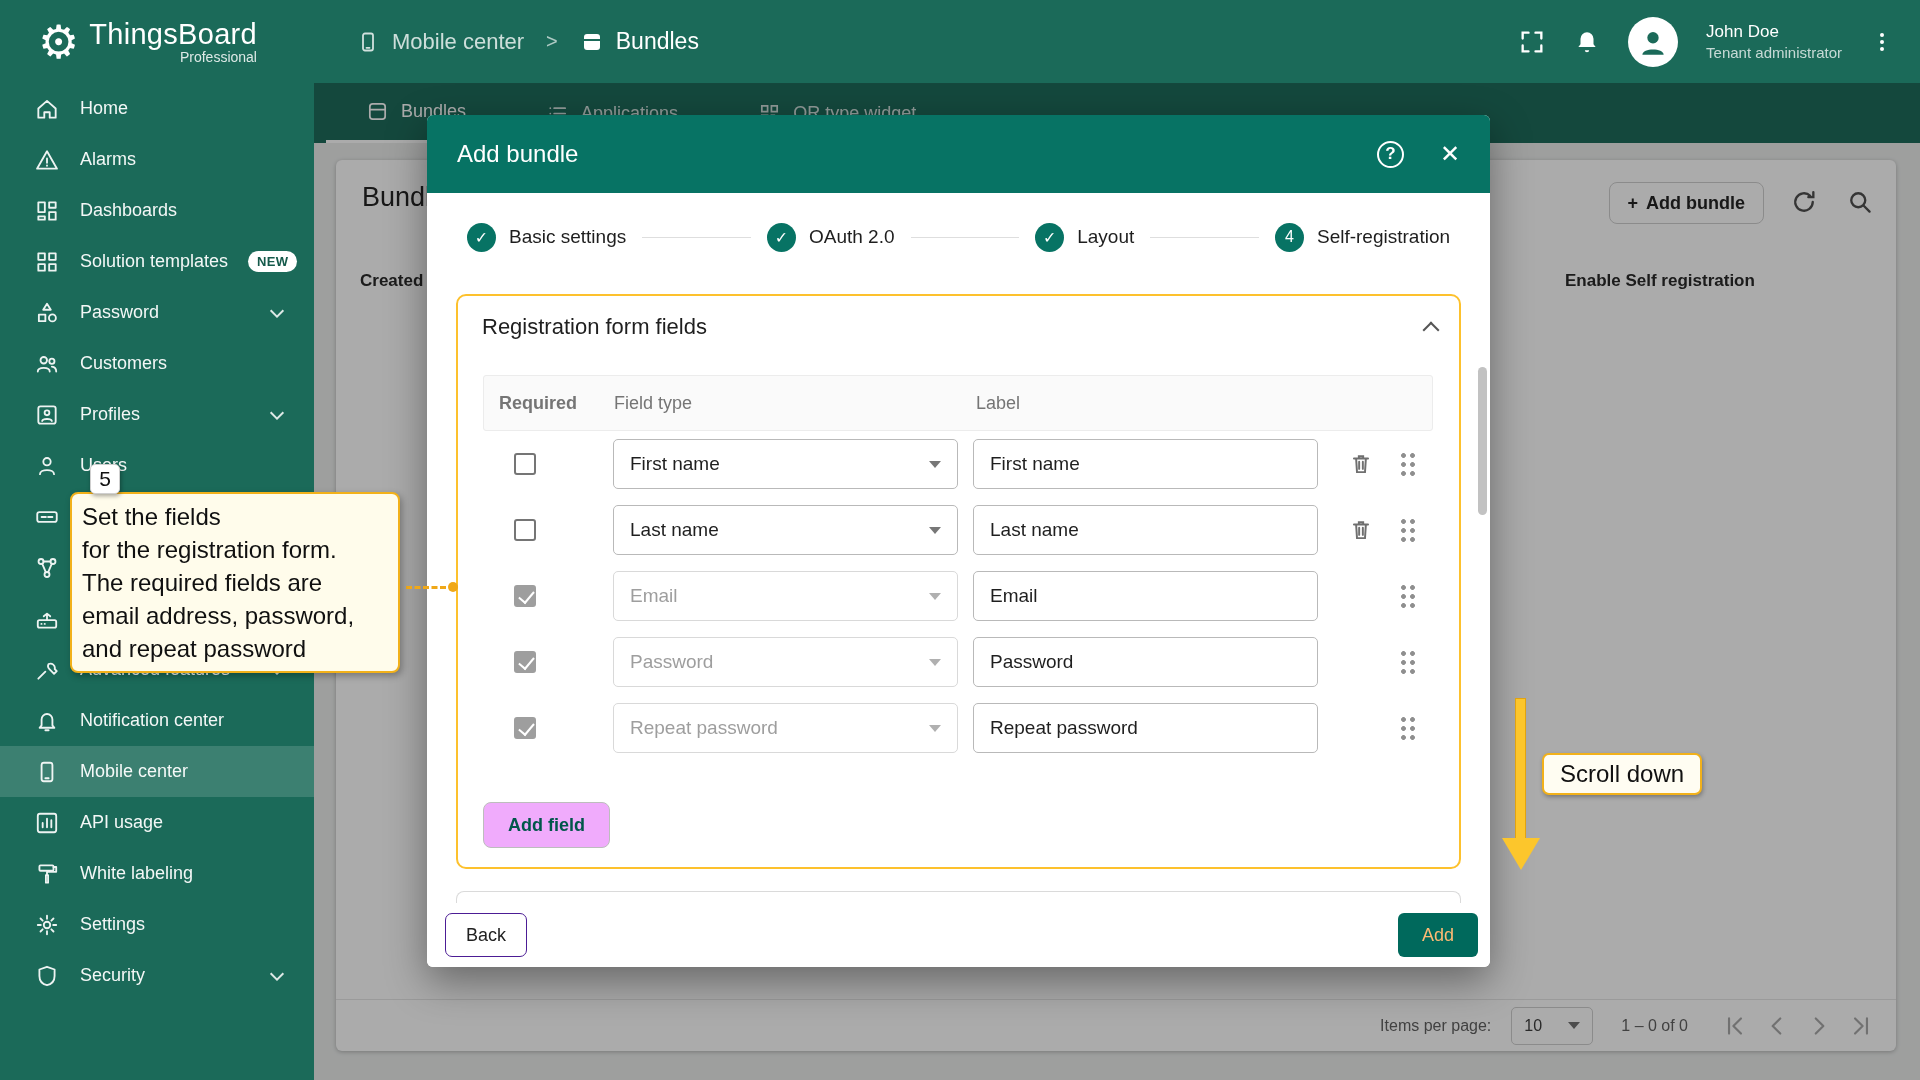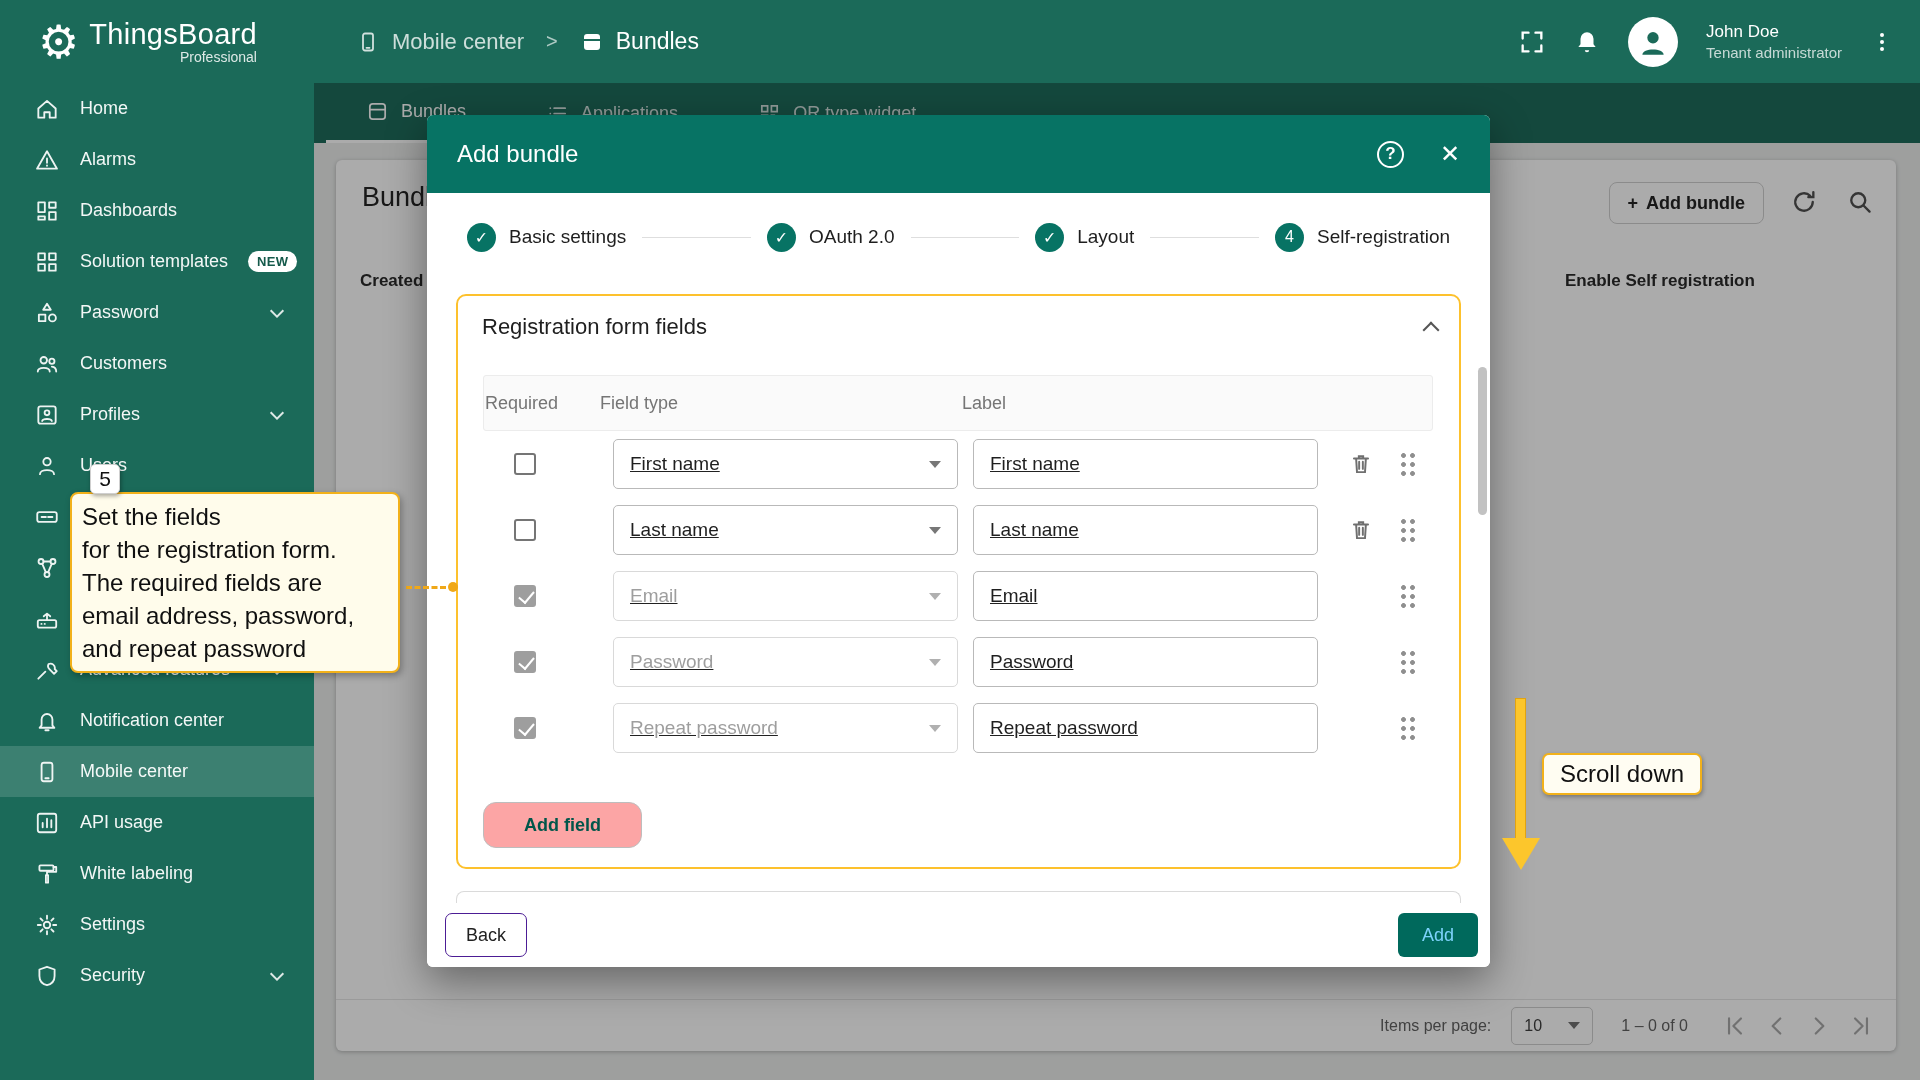--- a/index.html
+++ b/index.html
@@ -70,41 +70,41 @@
   .step-ic { width:29px; height:29px; border-radius:50%; background:#077364; color:#fff; font-size:16px; display:flex; align-items:center; justify-content:center; flex:none; }
   .step-label { font-size:19px; color:#1e1e1e; white-space:nowrap; }
   .step-line { flex:1; height:1px; background:#dedede; margin:0 16px; }
 
   .hl-frame { position:absolute; left:29px; top:179px; width:1005px; height:575px; border:2.5px solid #fdc12d; border-radius:10px; background:#fff; }
   .sec-head { position:absolute; left:24px; right:22px; top:18px; display:flex; align-items:center; justify-content:space-between; }
   .sec-title { font-size:22px; color:#1f1f1f; }
   .chev-up { width:12px; height:12px; border-left:2.4px solid #555; border-top:2.4px solid #555; transform:rotate(45deg); margin-top:6px; cursor:pointer; }
   .tbl { position:absolute; left:25px; top:79px; width:950px; }
   .tbl-head { height:56px; background:#fafafa; border:1px solid #ececec; border-radius:3px; display:flex; align-items:center; font-size:18px; color:#757575; }
-  .th-req { margin-left:1px; width:115px; }
+  .th-req { margin-left:15px; width:115px;font-weight:bold; }
   .th-type { width:362px; }
-  .frow { height:66px; display:flex; align-items:center; padding-left:31px;text-decoration:underline; }
+  .frow { height:66px; display:flex; align-items:center; padding-left:31px; }
   .frow:first-of-type { margin-top:6px; }
   .cb { width:22px; height:22px; border:2.4px solid #757575; border-radius:3px; background:#fff; flex:none; cursor:pointer; position:relative; }
   .cb.checked { background:#9e9e9e; border-color:#9e9e9e; }
   .cb.checked::after { content:""; position:absolute; left:6px; top:1px; width:7px; height:13px; border-right:2.6px solid #fff; border-bottom:2.6px solid #fff; transform:rotate(40deg); }
   .sel { margin-left:77px; width:345px; height:50px; border:1px solid #b9b9b9; border-radius:5px; display:flex; align-items:center; justify-content:space-between; padding:0 16px; font-size:19px; color:#1f1f1f; cursor:pointer; background:#fff; }
   .sel.disabled { color:#9e9e9e; border-color:#d9d9d9; }
   .sel .caret { border-top-color:#777; }
   .sel.disabled .caret { border-top-color:#b0b0b0; }
   .txt { margin-left:15px; width:345px; height:50px; border:1px solid #b9b9b9; border-radius:5px; padding:0 16px; font-size:19px; color:#1f1f1f; font-family:"Liberation Sans",sans-serif; background:#fff; }
   .trash { margin-left:30px; width:26px; flex:none; cursor:pointer; }
   .trash svg { width:26px; height:26px; stroke:#6f6f6f; stroke-width:1.8; fill:none; stroke-linecap:round; }
   .trash.hidden { visibility:hidden; }
   .drag { margin-left:25px; width:17px; height:27px; background:radial-gradient(circle, #8f8f8f 2.1px, transparent 2.6px); background-size:9px 9px; cursor:grab; flex:none; }
-  .add-field-btn { position:absolute; left:25px; top:506px; height:46px; padding:0 40px; border:1px solid #bdbdbd; border-radius:13px; background:#fca5a5; color:#00564a; font-size:18px; font-weight:700; cursor:pointer; font-family:"Liberation Sans",sans-serif; }
+  .add-field-btn { position:absolute; left:25px; top:506px; height:46px; padding:0 24px; border:1px solid #bdbdbd; border-radius:8px; background:#f0abfc; color:#00564a; font-size:18px; font-weight:700; cursor:pointer; font-family:"Liberation Sans",sans-serif; }
   .peek { position:absolute; left:29px; right:29px; top:776px; height:12px; border:1.5px solid #dadada; border-bottom:none; border-radius:8px 8px 0 0; }
   .modal-footer { position:absolute; left:0; bottom:0; width:100%; height:64px; background:#fff; border-radius:0 0 6px 6px; display:flex; align-items:center; justify-content:space-between; padding:0 12px 0 18px; }
   .back-btn { height:44px; padding:0 20px; border:1px solid #4c1d95; border-radius:7px; background:#fff; font-size:18px; color:#212121; cursor:pointer; font-family:"Liberation Sans",sans-serif; }
-  .submit-btn { height:44px; padding:0 24px; border:none; border-radius:6px; background:#00695c; font-size:18px; color:#7dd3fc; cursor:pointer; font-family:"Liberation Sans",sans-serif; }
+  .submit-btn { height:44px; padding:0 24px; border:none; border-radius:6px; background:#00695c; font-size:18px; color:#fdba74; cursor:pointer; font-family:"Liberation Sans",sans-serif; }
   .modal-scrollbar { position:absolute; right:3px; top:252px; width:9px; height:148px; background:#c2c2c2; border-radius:5px; cursor:pointer; }
 
   
   .step-badge { position:absolute; left:90px; top:464px; width:30px; height:30px; background:#fff; border:1px solid #cfcfcf; border-radius:5px; display:flex; align-items:center; justify-content:center; font-size:21px; color:#111; z-index:32; box-shadow:1px 2px 4px rgba(0,0,0,.35); }
   .callout { position:absolute; left:70px; top:492px; width:330px; background:#fffceb; border:2.5px solid #f2b11a; border-radius:8px; padding:6px 10px; font-size:24px; line-height:33px; color:#101010; white-space:pre-line; z-index:31; box-shadow:2px 3px 7px rgba(0,0,0,.3); }
   .dash-connector { position:absolute; left:406px; top:586px; width:40px; border-top:3.5px dashed #f0a818; z-index:30; }
   .dash-dot { position:absolute; left:448px; top:582px; width:10px; height:10px; border-radius:50%; background:#f0a818; z-index:30; }
   .arrow-shaft { position:absolute; left:1515px; top:698px; width:11px; height:142px; background:#fcc62c; border:1px solid #e2a30f; z-index:30; }
   .arrow-head { position:absolute; left:1502px; top:838px; width:0; height:0; border-left:19px solid transparent; border-right:19px solid transparent; border-top:32px solid #fcc62c; z-index:30; }
   .scroll-label { position:absolute; left:1542px; top:753px; height:42px; padding:0 16px; background:#fffdf2; border:2.5px solid #f2b11a; border-radius:7px; display:flex; align-items:center; font-size:24px; color:#111; z-index:31; box-shadow:1px 2px 4px rgba(0,0,0,.3); }

